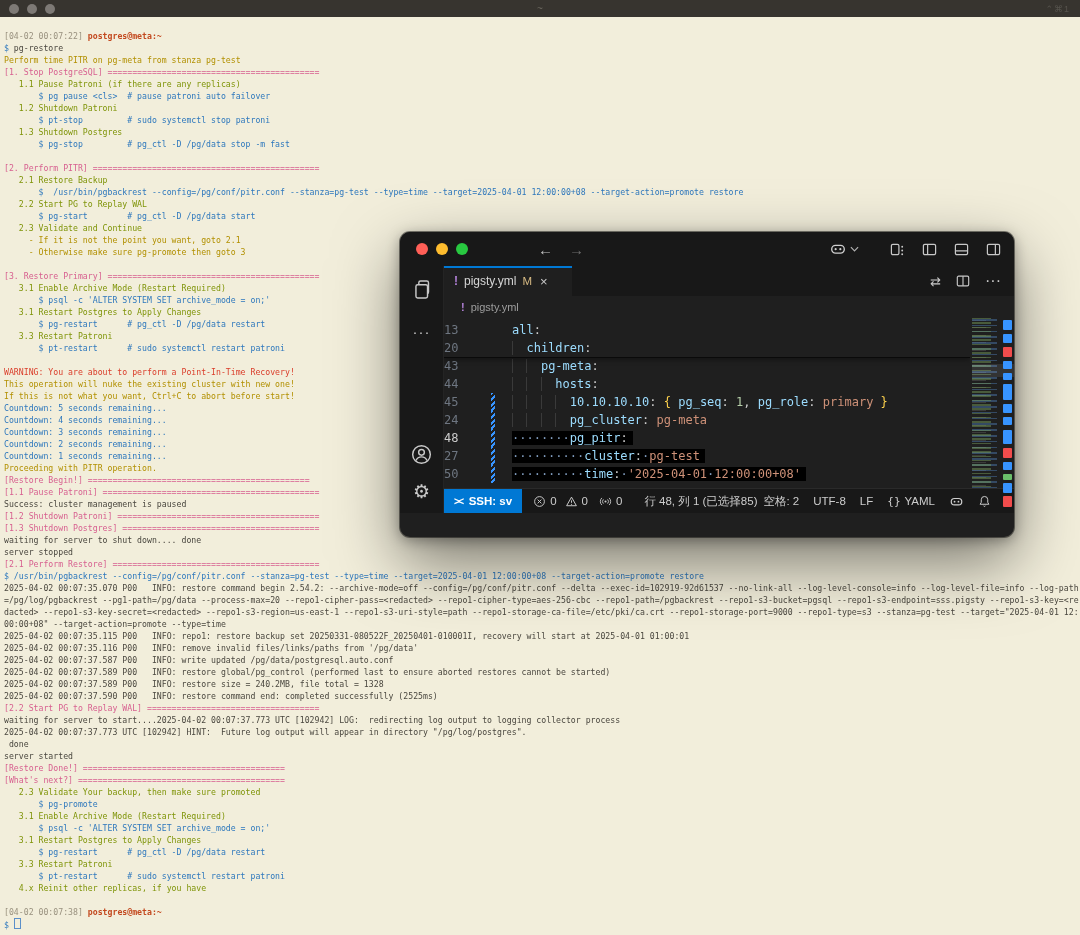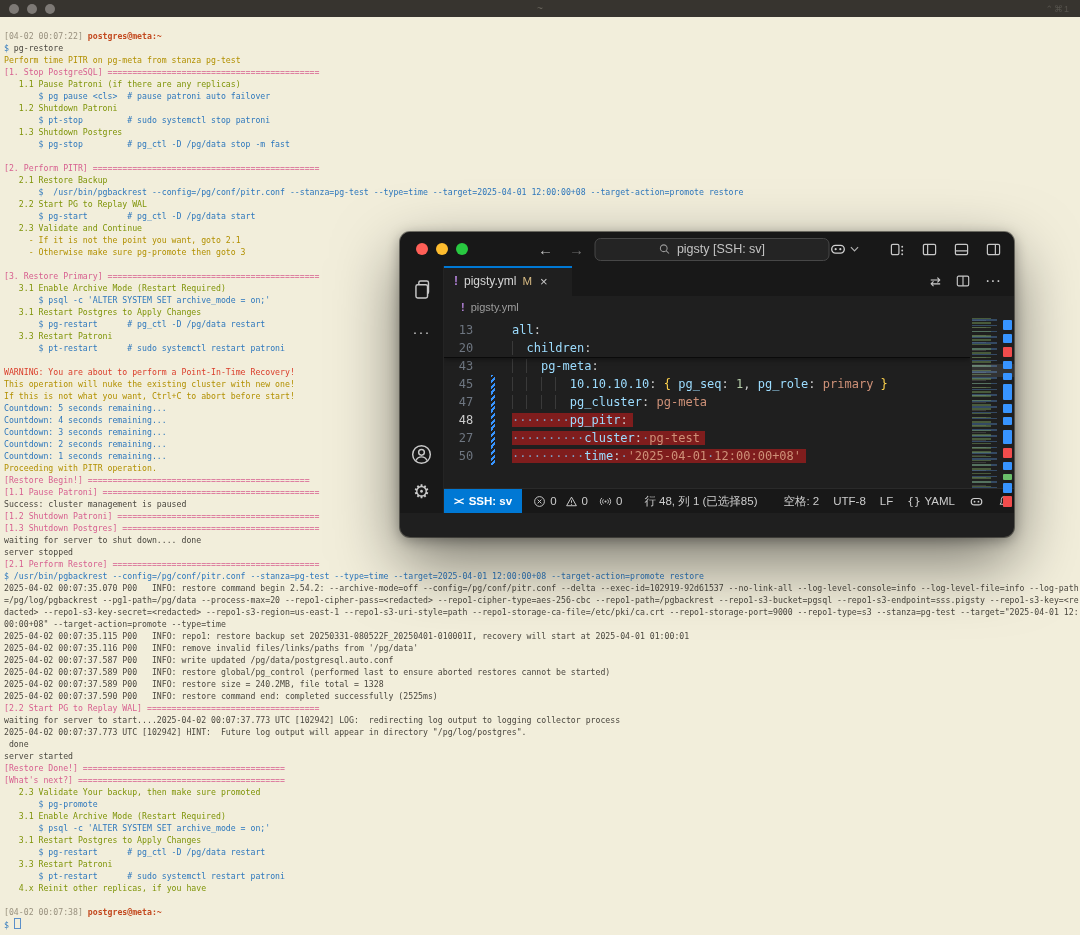--- a/index.html
+++ b/index.html
@@ -62,47 +62,47 @@
               padding-left:17px;font-size:11px;color:#9d9d9d;}
   .breadcrumb .yaml-bang{font-size:11px;}
 
   .editor{flex:1;position:relative;background:#1f1f1f;
           font-family:"DejaVu Sans Mono",monospace;font-size:12px;line-height:18px;}
   .codearea{position:absolute;left:0;top:0;right:44px;bottom:0;overflow:hidden;}
   .sticky{padding-top:3px;background:#1f1f1f;box-shadow:0 1px 0 #0a0a0a,0 3px 5px rgba(0,0,0,.35);
           position:relative;z-index:2;}
   .cbody{position:relative;z-index:1;}
   .crow{display:flex;height:18px;white-space:pre;}
-  .lnum{width:44px;text-align:center;color:#6e7681;flex:none;}
+  .lnum{width:44px;text-align:left;color:#6e7681;flex:none;}
   .lnum.active{color:#cccccc;}
   .chgbar{width:4px;margin-left:3px;flex:none;}
   .chgbar.on{background:repeating-linear-gradient(135deg,#3794ff 0 2px,#1f1f1f 2px 4px);}
   .ccode{margin-left:17px;flex:none;color:#cccccc;}
   .k{color:#9cdcfe}.p{color:#cccccc}.v{color:#ce9178}.n{color:#b5cea8}.br{color:#ffd34d}
   .w{background-image:repeating-linear-gradient(to right,#3a3a3a 0 1px,transparent 1px 14.46px);}
   .wd{color:#7f9bbd;}
-  .selbg{background:#7f1d1d;padding-right:5px;}
+  .selbg{background:#000000;padding-right:5px;}
 
   .minimap{position:absolute;right:15px;top:0;width:27px;bottom:0;opacity:.95;
     background-image:
       repeating-linear-gradient(to bottom,rgba(125,165,95,.48) 0 1.5px,transparent 1.5px 4.3px),
       repeating-linear-gradient(to bottom,rgba(86,140,205,.42) 1px 2.5px,transparent 2.5px 6.8px),
       repeating-linear-gradient(to bottom,rgba(190,190,190,.18) 2px 3px,transparent 3px 9.5px);
     background-size:19px 100%,25px 100%,14px 100%;background-repeat:no-repeat;}
   .mm-slider{position:absolute;right:0;top:46px;width:42px;height:13px;background:rgba(255,255,255,.09);}
   .ruler{position:absolute;right:1px;top:0;width:11px;bottom:0;}
   .rb{position:absolute;left:1px;width:9px;border-radius:1px;}
 
   .statusbar{height:24px;background:#181818;border-top:1px solid #2a2a2a;display:flex;align-items:center;
              font-size:11.5px;color:#cccccc;}
   .remote{background:#0078d4;color:#fff;height:100%;display:flex;align-items:center;gap:6px;
           padding:0 10px;box-sizing:border-box;font-weight:600;}
   .remote-glyph{font-weight:700;font-size:10px;letter-spacing:-1.5px;}
   .sb-item{display:flex;align-items:center;gap:4px;margin-left:11px;}
-  .sb-right{margin-left:auto;display:flex;align-items:center;gap:14px;padding-right:3px;}
+  .sb-right{margin-left:auto;display:flex;align-items:center;gap:14px;padding-right:23px;}
   .sb-right .sb-item{margin-left:0;}
   .braces-glyph{font-family:"DejaVu Sans Mono",monospace;font-size:11px;}
 </style>
 </head>
 <body>
 
 <div class="menubar">
   <div class="mdot"></div>
   <div class="mdot"></div>
   <div class="mdot"></div>
@@ -114,27 +114,20 @@
 
 <div class="vsc">
 
   <div class="titlebar">
     <div class="tl red"></div>
     <div class="tl yel"></div>
     <div class="tl grn"></div>
     <div class="nav">
       <span>←</span>
       <span class="fwd">→</span>
-    </div>
-    <div class="cmdcenter">
-      <svg class="icon" viewBox="0 0 16 16" width="12" height="12">
-          <circle cx="7" cy="7" r="4.5" fill="none" stroke="#9a9a9a" stroke-width="1.4"></circle>
-          <line x1="10.4" y1="10.4" x2="14" y2="14" stroke="#9a9a9a" stroke-width="1.4"></line>
-        </svg>
-      <span>pigsty [SSH: sv]</span>
     </div>
     <div class="tb-right">
       <span class="copilot-grp">
         <svg class="icon" viewBox="0 0 20 20" width="18" height="18">
             <rect x="3" y="6" width="14" height="8.5" rx="4.2" fill="none" stroke="#cfcfcf" stroke-width="1.5"></rect>
             <circle cx="7.4" cy="10.2" r="1.2" fill="#cfcfcf"></circle>
             <circle cx="12.6" cy="10.2" r="1.2" fill="#cfcfcf"></circle>
           </svg>
         <svg class="icon" viewBox="0 0 10 6" width="9" height="6">
             <path d="M1 1l4 4 4-4" fill="none" stroke="#b0b0b0" stroke-width="1.3"></path>
@@ -203,22 +196,23 @@
       </div>
 
       <div class="editor">
         <div class="codearea">
           <div class="sticky" id="sticky-lines">
               <div class="crow"><span class="lnum">13</span><span class="chgbar"></span><span class="ccode"><span class="k">all</span><span class="p">:</span></span></div>
               <div class="crow"><span class="lnum">20</span><span class="chgbar"></span><span class="ccode"><span class="w">  </span><span class="k">children</span><span class="p">:</span></span></div>
             </div>
           <div class="cbody" id="code-lines">
               <div class="crow"><span class="lnum">43</span><span class="chgbar"></span><span class="ccode"><span class="w">    </span><span class="k">pg-meta</span><span class="p">:</span></span></div>
+              <div class="crow"><span class="lnum">44</span><span class="chgbar"></span><span class="ccode"><span class="w">      </span><span class="k">hosts</span><span class="p">:</span></span></div>
               <div class="crow"><span class="lnum">45</span><span class="chgbar on"></span><span class="ccode"><span class="w">        </span><span class="k">10.10.10.10</span><span class="p">:</span><span class="p"> </span><span class="br">{</span><span class="p"> </span><span class="k">pg_seq</span><span class="p">:</span><span class="p"> </span><span class="n">1</span><span class="p">,</span><span class="p"> </span><span class="k">pg_role</span><span class="p">:</span><span class="p"> </span><span class="v">primary</span><span class="p"> </span><span class="br">}</span></span></div>
-              <div class="crow"><span class="lnum">47</span><span class="chgbar on"></span><span class="ccode"><span class="w">        </span><span class="k">pg_cluster</span><span class="p">:</span><span class="p"> </span><span class="v">pg-meta</span></span></div>
+              <div class="crow"><span class="lnum">24</span><span class="chgbar on"></span><span class="ccode"><span class="w">        </span><span class="k">pg_cluster</span><span class="p">:</span><span class="p"> </span><span class="v">pg-meta</span></span></div>
               <div class="crow"><span class="lnum active">48</span><span class="chgbar on"></span><span class="ccode"><span class="selbg"><span class="wd">········</span><span class="k">pg_pitr</span><span class="p">:</span></span></span></div>
               <div class="crow"><span class="lnum">27</span><span class="chgbar on"></span><span class="ccode"><span class="selbg"><span class="wd">··········</span><span class="k">cluster</span><span class="p">:</span><span class="wd">·</span><span class="v">pg-test</span></span></span></div>
               <div class="crow"><span class="lnum">50</span><span class="chgbar on"></span><span class="ccode"><span class="selbg"><span class="wd">··········</span><span class="k">time</span><span class="p">:</span><span class="wd">·</span><span class="v">'2025-04-01</span><span class="wd">·</span><span class="v">12:00:00+08'</span></span></span></div>
             </div>
         </div>
         <div class="minimap"></div>
         <div class="mm-slider"></div>
         <div class="ruler" id="ruler">
             <div class="rb" style="top: 2px; height: 10px; background: rgb(55, 148, 255);"></div>
             <div class="rb" style="top: 16px; height: 9px; background: rgb(55, 148, 255);"></div>

